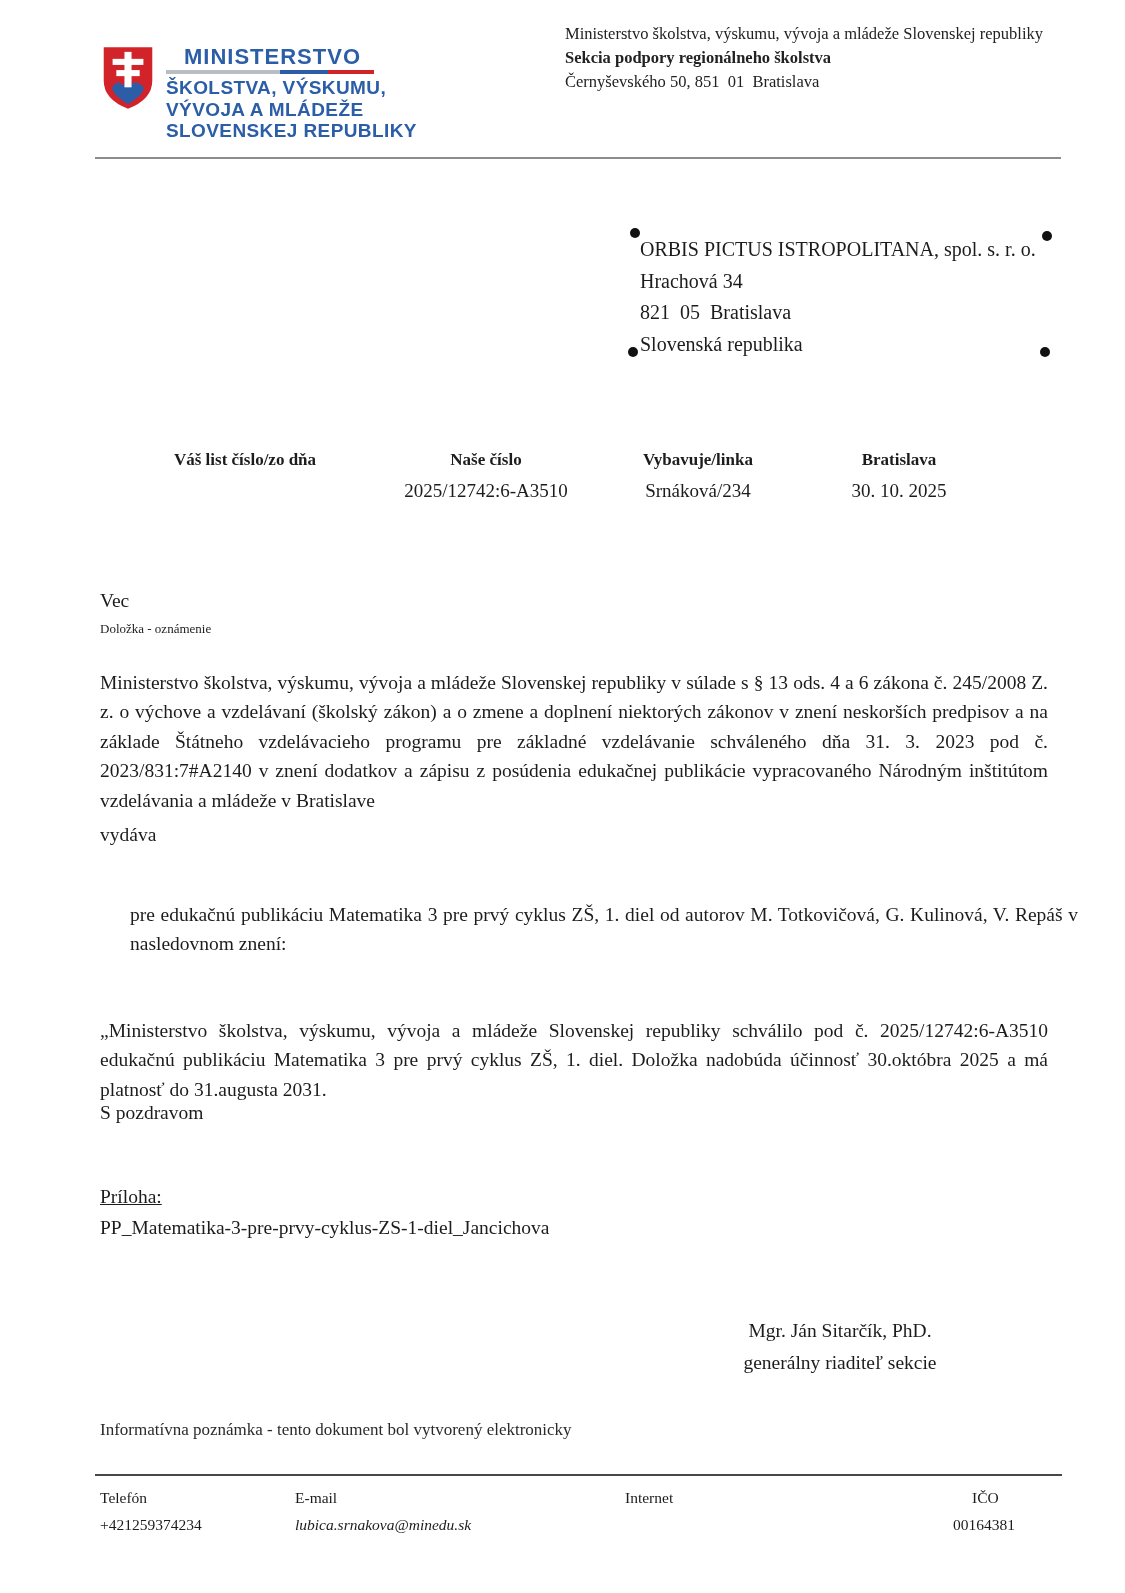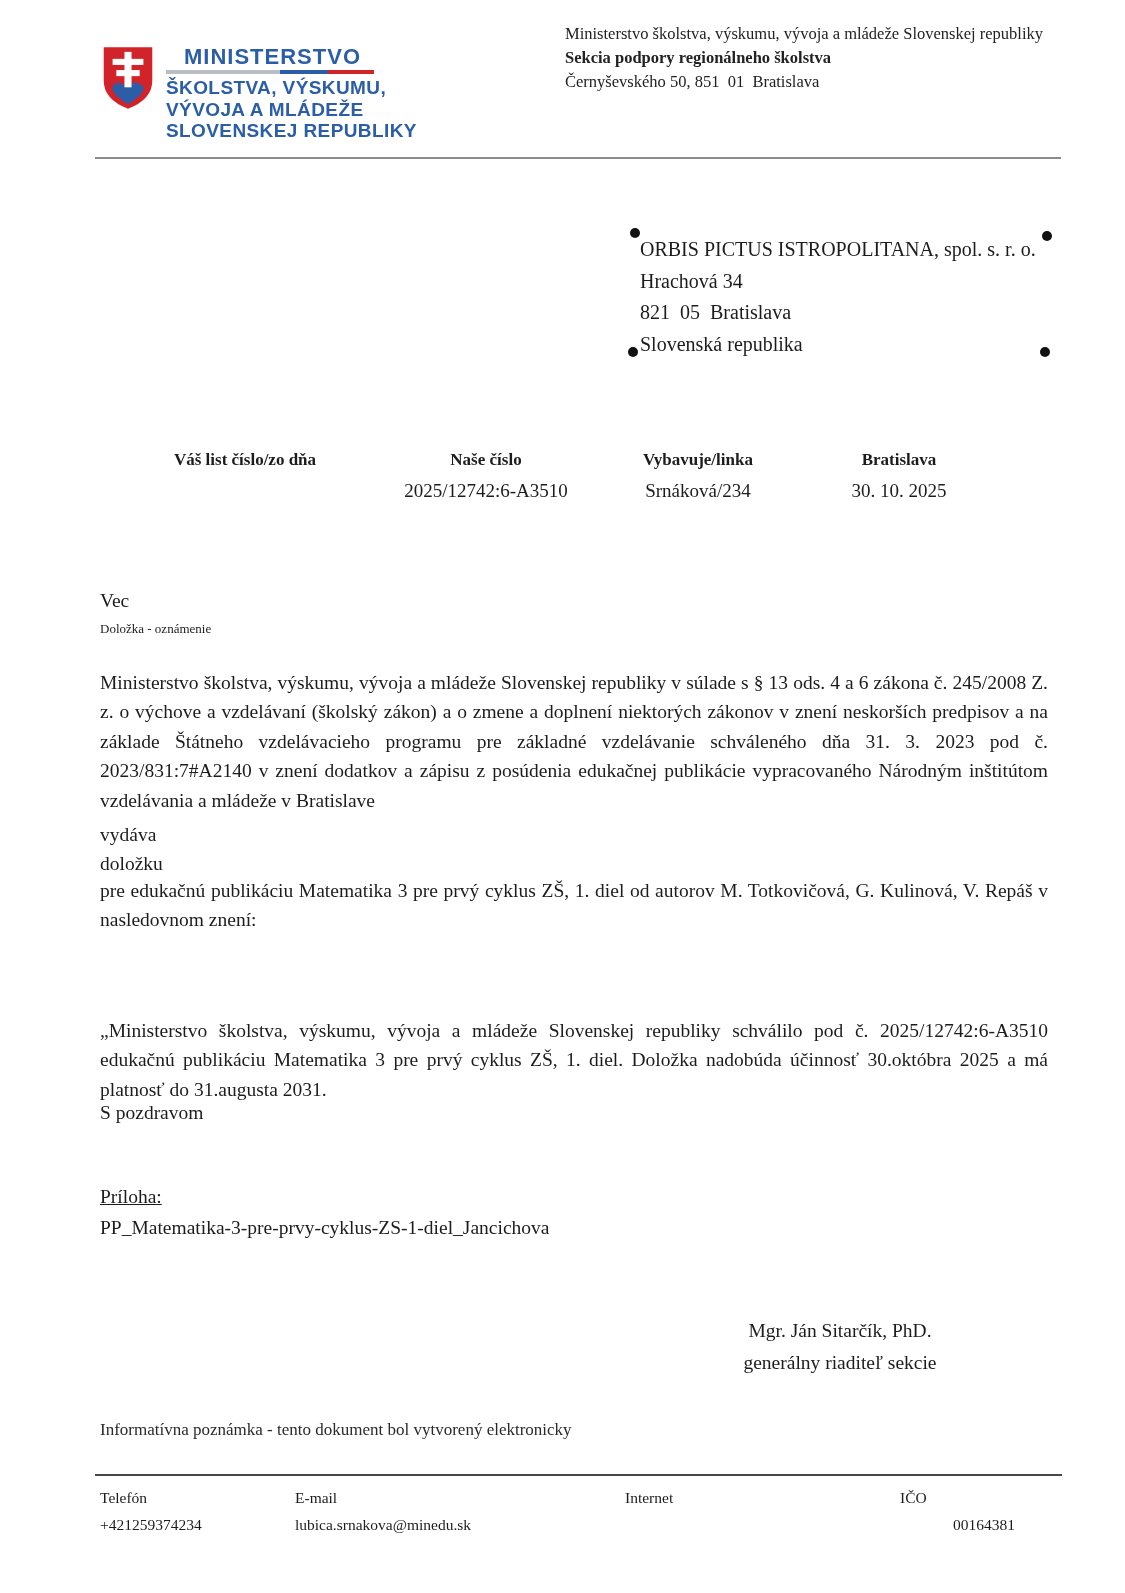--- a/index.html
+++ b/index.html
@@ -119,24 +119,23 @@
     <div class="ref-value">30. 10. 2025</div>
   </div>
 
   <div class="abs subject-label">Vec</div>
   <div class="abs subject-value">Doložka - oznámenie</div>
 
   <div class="abs bodytext just" style="top:668px;">Ministerstvo školstva, výskumu, vývoja a mládeže Slovenskej republiky v súlade s § 13 ods. 4 a 6 zákona č. 245/2008 Z. z. o výchove a vzdelávaní (školský zákon) a o zmene a doplnení niektorých zákonov v znení neskorších predpisov a na základe Štátneho vzdelávacieho programu pre základné vzdelávanie schváleného dňa 31. 3. 2023 pod č. 2023/831:7#A2140 v znení dodatkov a zápisu z posúdenia edukačnej publikácie vypracovaného Národným inštitútom vzdelávania a mládeže v Bratislave</div>
 
   <div class="abs bodytext" style="top:820px;">
     <div>vydáva</div>
-    <div>doložku</div>
   </div>
 
-  <div class="abs bodytext just" style="top:876px;">pre edukačnú publikáciu Matematika 3 pre prvý cyklus ZŠ, 1. diel od autorov M. Totkovičová, G. Kulinová, V. Repáš v nasledovnom znení:</div>
+  <div class="abs bodytext just" style="top:900px;margin-left:30px;">pre edukačnú publikáciu Matematika 3 pre prvý cyklus ZŠ, 1. diel od autorov M. Totkovičová, G. Kulinová, V. Repáš v nasledovnom znení:</div>
 
   <div class="abs bodytext just" style="top:969px;margin-top:47px;">„Ministerstvo školstva, výskumu, vývoja a mládeže Slovenskej republiky schválilo pod č. 2025/12742:6-A3510 edukačnú publikáciu Matematika 3 pre prvý cyklus ZŠ, 1. diel. Doložka nadobúda účinnosť 30.októbra 2025 a má platnosť do 31.augusta 2031.</div>
 
   <div class="abs bodytext" style="top:1098px;">S pozdravom</div>
 
   <div class="abs bodytext underline" style="top:1182px; width:auto;">Príloha:</div>
   <div class="abs bodytext" style="top:1213px;">PP_Matematika-3-pre-prvy-cyklus-ZS-1-diel_Jancichova</div>
 
   <div class="abs signature">
     <div>Mgr. Ján Sitarčík, PhD.</div>
@@ -144,21 +143,21 @@
   </div>
 
   <div class="abs note">Informatívna poznámka - tento dokument bol vytvorený elektronicky</div>
 
   <div class="abs rule-bottom"></div>
 
   <div class="abs foot-label" style="left:100px;">Telefón</div>
   <div class="abs foot-value" style="left:100px;">+421259374234</div>
 
   <div class="abs foot-label" style="left:295px;">E-mail</div>
-  <div class="abs foot-value" style="left:295px;">lubica.srnakova@minedu.sk</div>
+  <div class="abs foot-value" style="left:295px;font-style:italic;">lubica.srnakova@minedu.sk</div>
 
   <div class="abs foot-label" style="left:625px;">Internet</div>
   <div class="abs foot-value" style="left:625px;"></div>
 
-  <div class="abs foot-label" style="left:900px;">IČO</div>
+  <div class="abs foot-label" style="left:972px;">IČO</div>
   <div class="abs foot-value" style="left:953px;">00164381</div>
 
 </div>
 
 </body></html>

